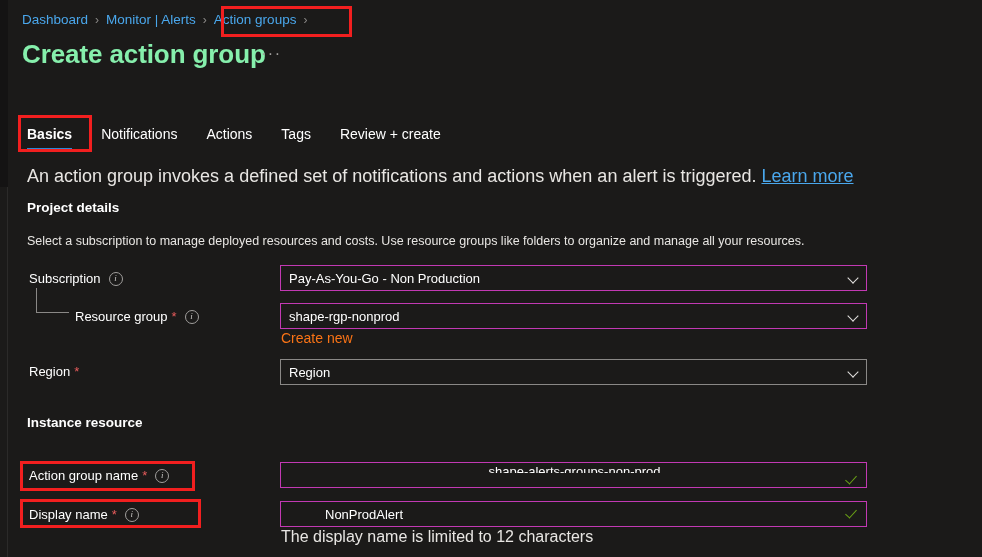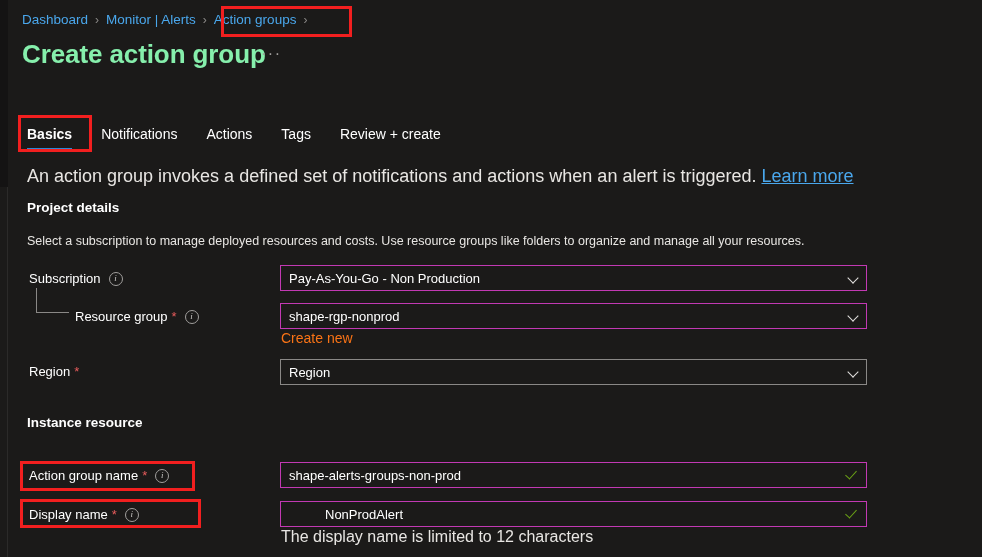--- a/index.html
+++ b/index.html
@@ -232,21 +232,21 @@
     left: 2px; top: 0px;
     width: 5px; height: 10px;
     border-right: 1.6px solid #6aa116;
     border-bottom: 1.6px solid #6aa116;
     transform: rotate(42deg);
   }
 
   .ctl-sub     { top: 265px; }
   .ctl-rg      { top: 303px; }
   .ctl-region  { top: 359px; }
-  .ctl-agn     { top: 462px; }
+  .ctl-agn     { top: 462px; flex-direction: column; }
   .ctl-display { top: 501px; padding-left: 44px; }
 
   .create-new {
     position: absolute;
     left: 281px; top: 330px;
     font-size: 14px;
     line-height: 16px;
     color: #f97316;
     cursor: pointer;
   }

